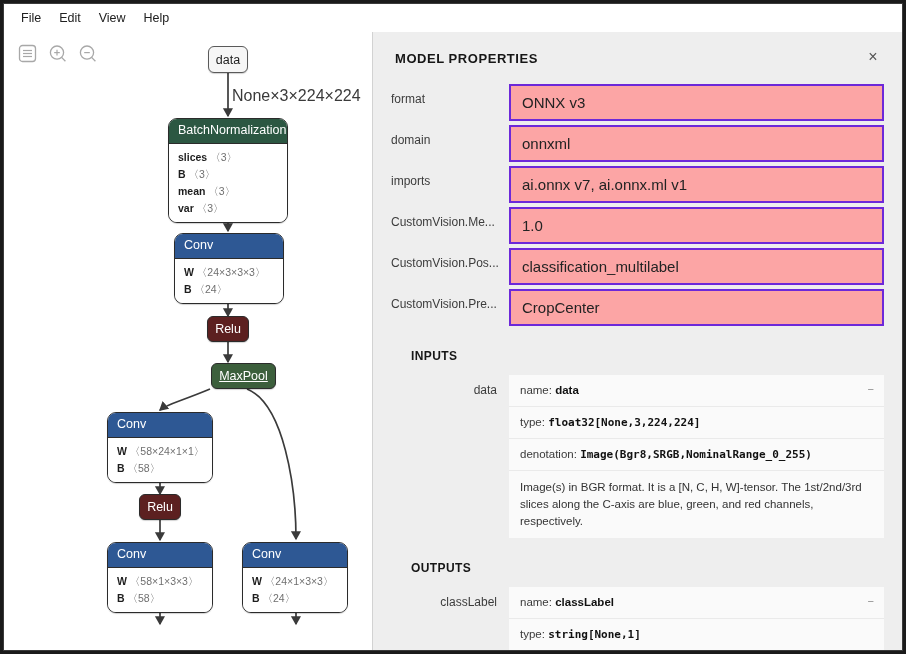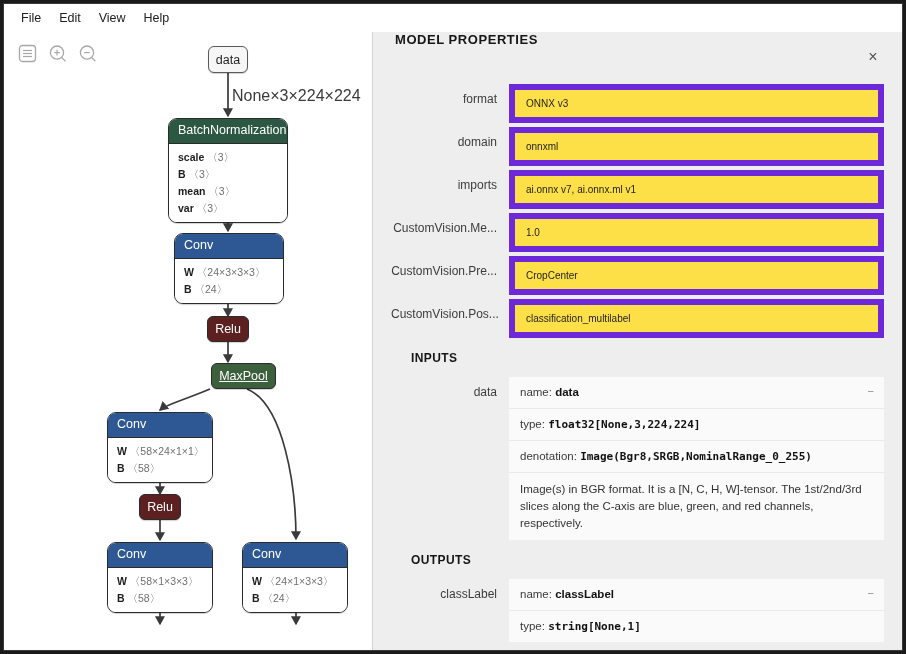--- a/index.html
+++ b/index.html
@@ -99,61 +99,61 @@
     position:absolute;left:368px;top:28px;
     width:530px;height:618px;
     background:#eeeeee;
     border-left:1px solid #d2d2d2;
     box-sizing:border-box;
     overflow:hidden;
   }
   .panel-header{
     position:relative;
     height:52px;
-    display:flex;
+    display:flex;align-items:center;
     padding:0 18px 0 22px;
   }
   .panel-title{
     font-size:13px;font-weight:bold;
     letter-spacing:.55px;color:#161616;
   }
   .panel-close{
     position:absolute;right:18px;top:14px;
     width:22px;height:22px;
     display:flex;align-items:center;justify-content:center;
     cursor:pointer;color:#555;font-size:16px;line-height:1;
   }
   .panel-body{padding:0 18px 0 18px;}
 
   .prop-row{
     display:flex;align-items:stretch;
     margin-bottom:4px;
   }
   .prop-name{
     width:118px;min-width:118px;
-    text-align:right;
+    text-align:left;
     font-size:12px;color:#3c3c3c;
     padding:8px 12px 8px 0;
     box-sizing:border-box;
     white-space:nowrap;overflow:hidden;
   }
   .prop-value{
     flex:1;
-    background:#fde047;
-    font-size:10px;color:#232323;
+    background:#fca5a5;
+    font-size:15px;color:#232323;
     padding:8px 11px;
     box-sizing:border-box;
-    border:6px solid #6d28d9;
+    border:2px solid #6d28d9;
     white-space:nowrap;overflow:hidden;
   }
 
   .section-title{
     font-size:12px;font-weight:bold;
     color:#161616;letter-spacing:.4px;
-    margin:13px 0 12px 4px;
+    margin:23px 0 12px 4px;
     padding-left:16px;
   }
 
   .io-row{display:flex;align-items:flex-start;margin-bottom:9px;}
   .io-name{
     width:118px;min-width:118px;
     text-align:right;
     font-size:12px;color:#3c3c3c;
     padding:8px 12px 0 0;
     box-sizing:border-box;
@@ -257,21 +257,21 @@
     <div class="pillnode" style="left:204px;top:14px;width:40px;height:27px;background:#f6f6f6;color:#1d1d1d;border-color:#5a5a5a;">
       <span>data</span>
     </div>
 
     <div class="edge-label" style="left:228px;top:55px;">None×3×224×224</div>
 
     <div class="node" style="left:164px;top:86px;width:120px;">
       <div class="node-head" style="background:#2C5742;">BatchNormalization</div>
       <div class="node-body">
         <div class="attr">
-          <b>scale</b>
+          <b>slices</b>
           <span>〈3〉</span>
         </div>
         <div class="attr">
           <b>B</b>
           <span>〈3〉</span>
         </div>
         <div class="attr">
           <b>mean</b>
           <span>〈3〉</span>
         </div>
@@ -371,26 +371,26 @@
       </div>
       <div class="prop-row">
         <div class="prop-name">imports</div>
         <div class="prop-value">ai.onnx v7, ai.onnx.ml v1</div>
       </div>
       <div class="prop-row">
         <div class="prop-name">CustomVision.Me...</div>
         <div class="prop-value">1.0</div>
       </div>
       <div class="prop-row">
+        <div class="prop-name">CustomVision.Pos...</div>
+        <div class="prop-value">classification_multilabel</div>
+      </div>
+      <div class="prop-row">
         <div class="prop-name">CustomVision.Pre...</div>
         <div class="prop-value">CropCenter</div>
-      </div>
-      <div class="prop-row">
-        <div class="prop-name">CustomVision.Pos...</div>
-        <div class="prop-value">classification_multilabel</div>
       </div>
 
       <div class="section-title">INPUTS</div>
 
       <div class="io-row">
         <div class="io-name">data</div>
         <div class="io-card">
           <div class="io-line">
             <span class="k">name:</span>
             <span class="v">data</span>

